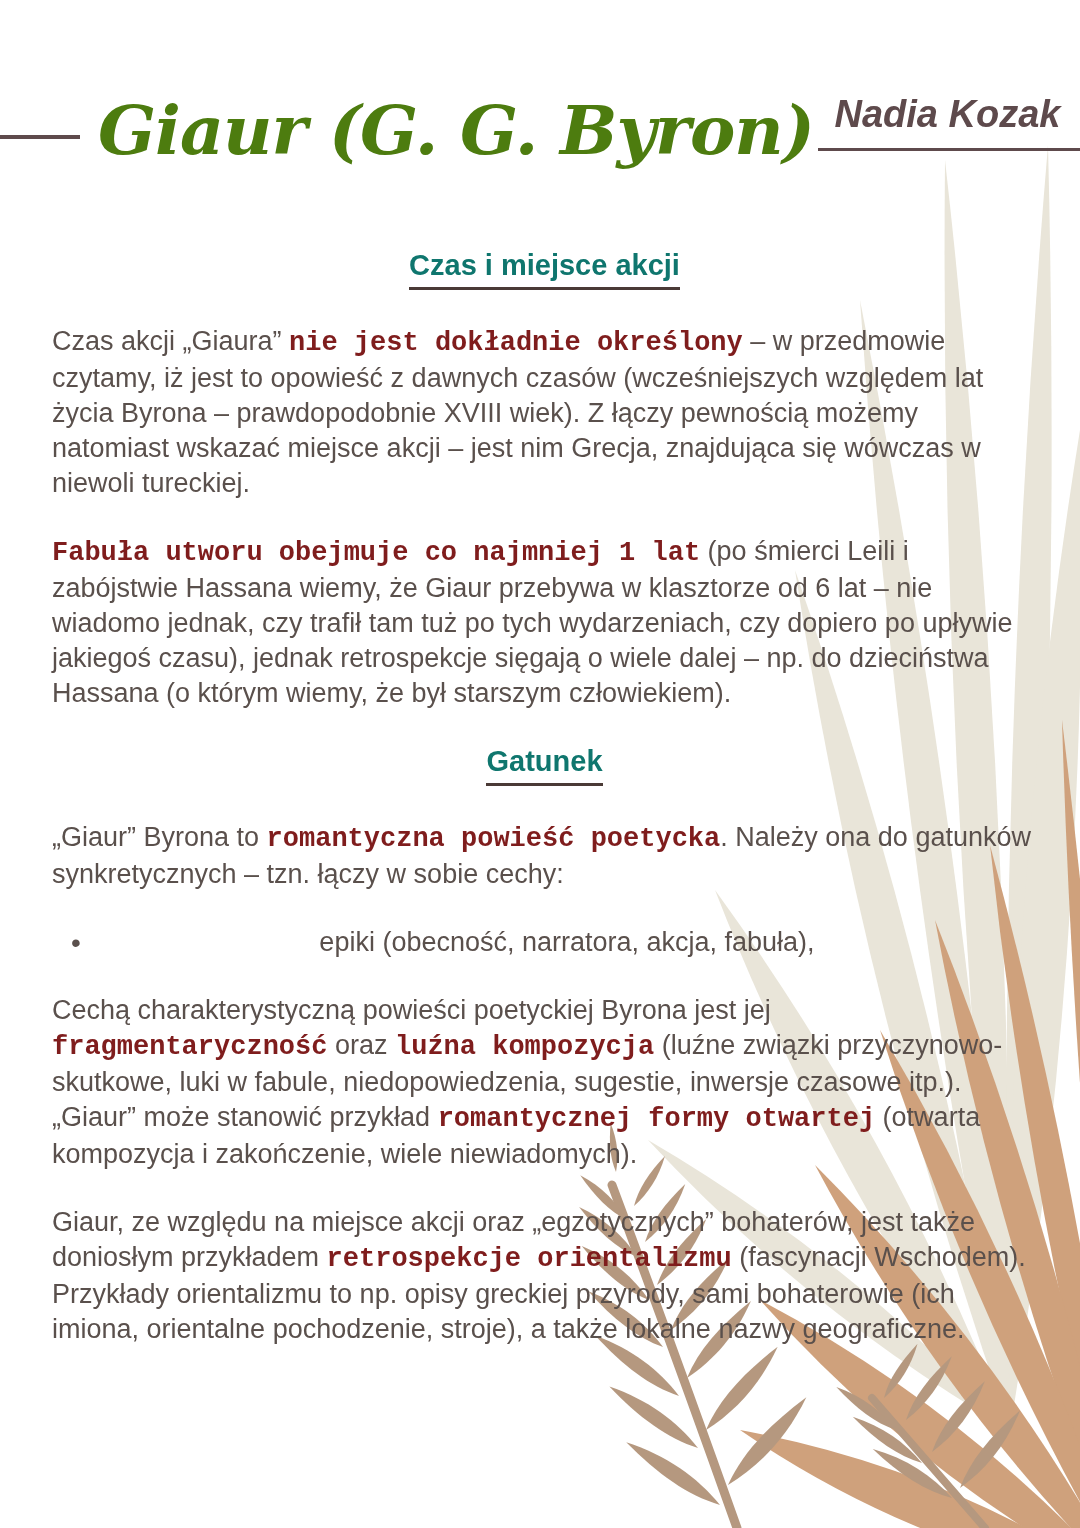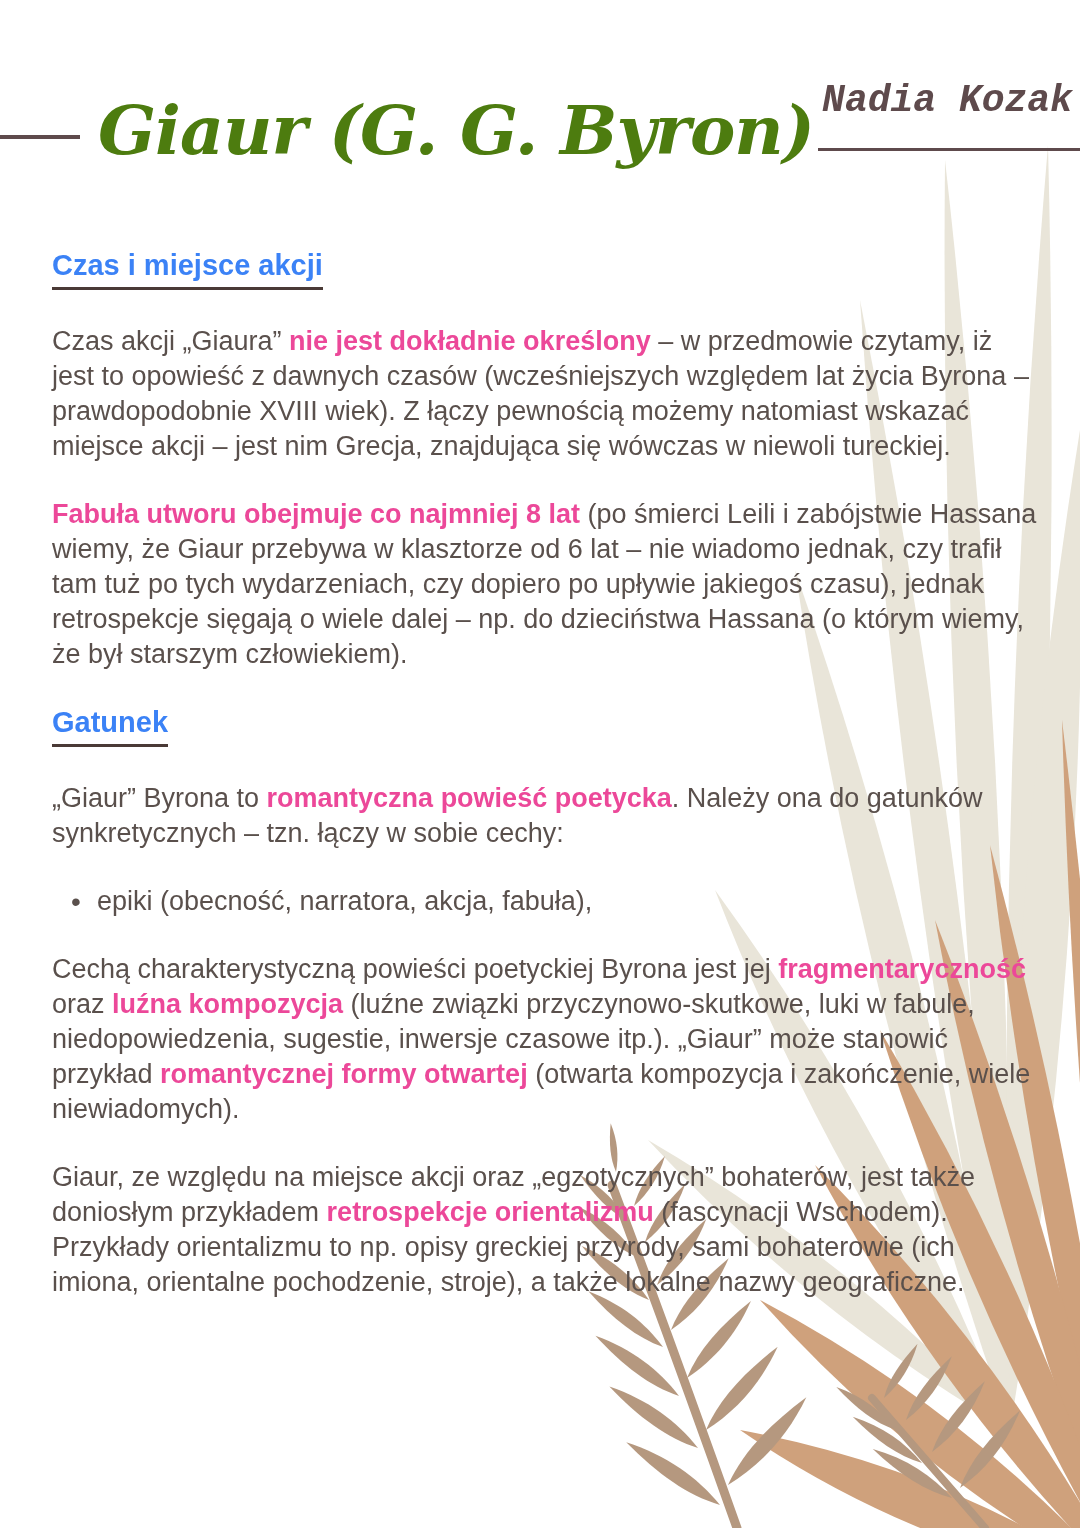--- a/index.html
+++ b/index.html
@@ -23,55 +23,56 @@
   .page-title{
     position:absolute;left:98px;top:96px;margin:0;z-index:1;
     font-family:"DejaVu Serif", serif;
     font-style:italic;font-weight:700;
     font-size:68px;line-height:1;
     letter-spacing:-1px;
     color:#4d7c0f;
     white-space:nowrap;
   }
   .author{
-    position:absolute;left:815px;top:78px;width:265px;z-index:1;
+    position:absolute;left:815px;top:92px;width:265px;z-index:1;
     text-align:center;
-    font-family:Liberation Mono, monospace;
+    font-family:Liberation Sans, sans-serif;
     font-style:italic;font-weight:700;
     font-size:38px;line-height:1.2;
     color:#5e4a4c;
     white-space:nowrap;
   }
   .author-line{
     position:absolute;left:818px;top:148px;right:0;height:3px;
     background:#5e4a4c;z-index:1;
   }
   
   .content{
     position:absolute;left:52px;top:248px;width:985px;z-index:1;
     font-size:27px;line-height:35px;
     color:#5a504c;
   }
   .sec-heading{
     margin:0 0 34px 0;
     font-size:29px;font-weight:700;
-    color:#3b82f6;
+    color:#0f766e;
+    text-align:center;
   }
   .sec-heading.mt{margin-top:3px;}
   .sec-heading .ht{
     display:inline-block;
     border-bottom:3px solid #4a3a36;
     padding-bottom:4px;
   }
   .content p{margin:0 0 33px 0;}
-  .content .b{font-weight:700;color:#ec4899;}
+  .content .b{font-weight:700;color:#7f1d1d;font-family:Liberation Mono, monospace;}
   ul.feature-list{
     margin:0 0 33px 0;padding:0 0 0 45px;list-style:none;
   }
-  ul.feature-list li{position:relative;margin:0;padding:0;}
+  ul.feature-list li{position:relative;margin:0;padding:0;text-align:center;}
   ul.feature-list li::before{
     content:"\2022";
     position:absolute;left:-26px;top:0;
     color:#5a504c;font-size:28px;
   }
 </style>
 </head>
 <body>
 
 <div class="page">
@@ -135,21 +136,21 @@
   <h1 class="page-title">Giaur (G. G. Byron)</h1>
   <div class="author">Nadia Kozak</div>
   <div class="author-line"></div>
 
   <div class="content">
 
     <h2 class="sec-heading"><span class="ht">Czas i miejsce akcji</span></h2>
 
     <p><span>Czas akcji „Giaura” </span><span class="b">nie jest dokładnie określony</span><span> – w przedmowie czytamy, iż jest to opowieść z dawnych czasów (wcześniejszych względem lat życia Byrona – prawdopodobnie XVIII wiek). Z łączy pewnością możemy natomiast wskazać miejsce akcji – jest nim Grecja, znajdująca się wówczas w niewoli tureckiej.</span></p>
 
-    <p><span class="b">Fabuła utworu obejmuje co najmniej 8 lat</span><span> (po śmierci Leili i zabójstwie Hassana wiemy, że Giaur przebywa w klasztorze od 6 lat – nie wiadomo jednak, czy trafił tam tuż po tych wydarzeniach, czy dopiero po upływie jakiegoś czasu), jednak retrospekcje sięgają o wiele dalej – np. do dzieciństwa Hassana (o którym wiemy, że był starszym człowiekiem).</span></p>
+    <p><span class="b">Fabuła utworu obejmuje co najmniej 1 lat</span><span> (po śmierci Leili i zabójstwie Hassana wiemy, że Giaur przebywa w klasztorze od 6 lat – nie wiadomo jednak, czy trafił tam tuż po tych wydarzeniach, czy dopiero po upływie jakiegoś czasu), jednak retrospekcje sięgają o wiele dalej – np. do dzieciństwa Hassana (o którym wiemy, że był starszym człowiekiem).</span></p>
 
     <h2 class="sec-heading mt"><span class="ht">Gatunek</span></h2>
 
     <p><span>„Giaur” Byrona to </span><span class="b">romantyczna powieść poetycka</span><span>. Należy ona do gatunków synkretycznych – tzn. łączy w sobie cechy:</span></p>
 
     <ul class="feature-list">
       <li>epiki (obecność, narratora, akcja, fabuła),</li>
     </ul>
 
     <p><span>Cechą charakterystyczną powieści poetyckiej Byrona jest jej </span><span class="b">fragmentaryczność</span><span> oraz </span><span class="b">luźna kompozycja</span><span> (luźne związki przyczynowo-skutkowe, luki w fabule, niedopowiedzenia, sugestie, inwersje czasowe itp.). „Giaur” może stanowić przykład </span><span class="b">romantycznej formy otwartej</span><span> (otwarta kompozycja i zakończenie, wiele niewiadomych).</span></p>

